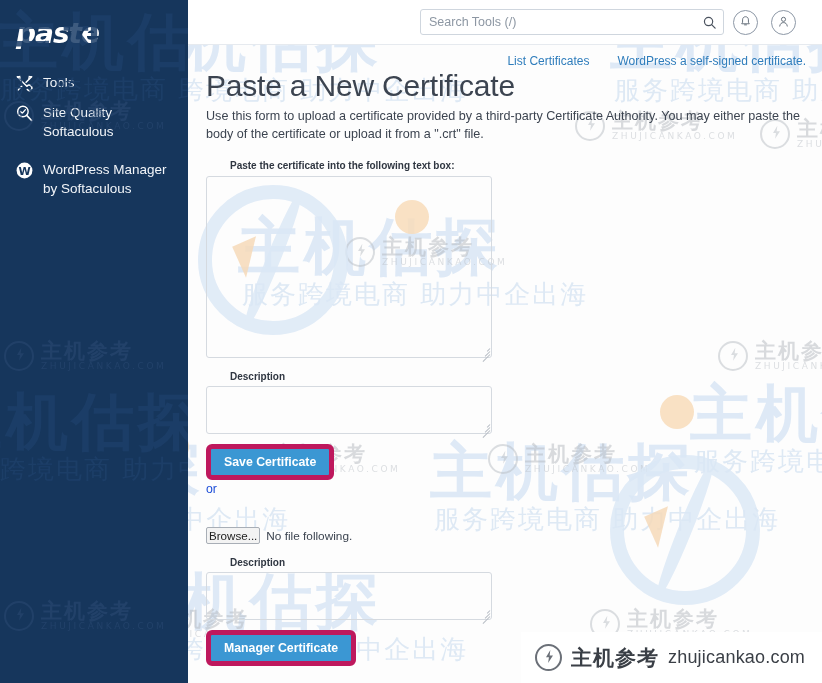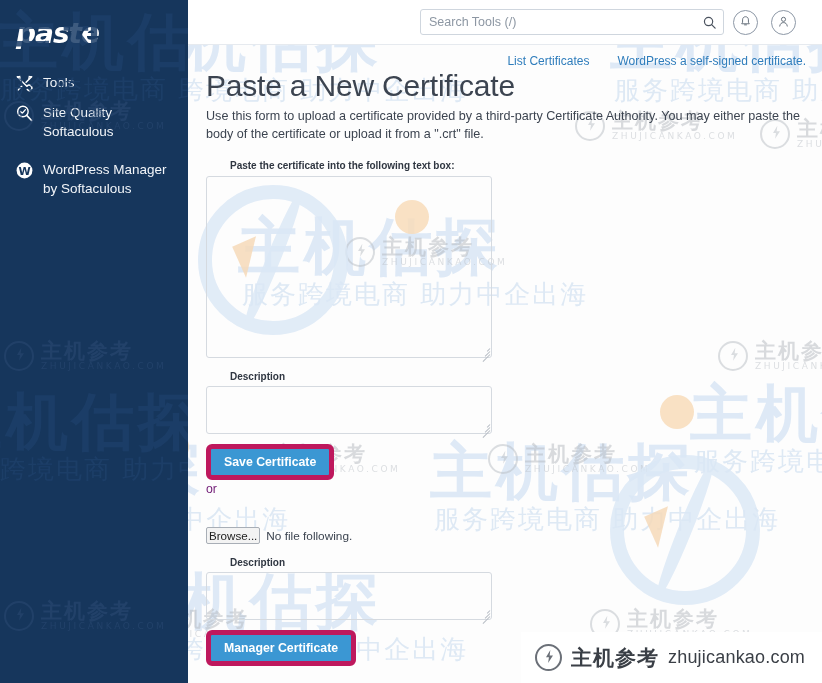--- a/index.html
+++ b/index.html
@@ -291,21 +291,21 @@
     font-weight: 700;
     padding: 6px 13px;
     cursor: pointer;
     font-family: "Liberation Sans", sans-serif;
     z-index: 12;
   }
   .or-text {
     position: absolute;
     left: 18px;
     font-size: 12.3px;
-    color: #701a75;
+    color: #1d4ed8;
     z-index: 12;
   }
   .file-row {
     position: absolute;
     left: 18px;
     display: flex; align-items: center; gap: 6px;
     z-index: 12;
   }
   .browse-btn {
     border: 1px solid #a8aeb6;

